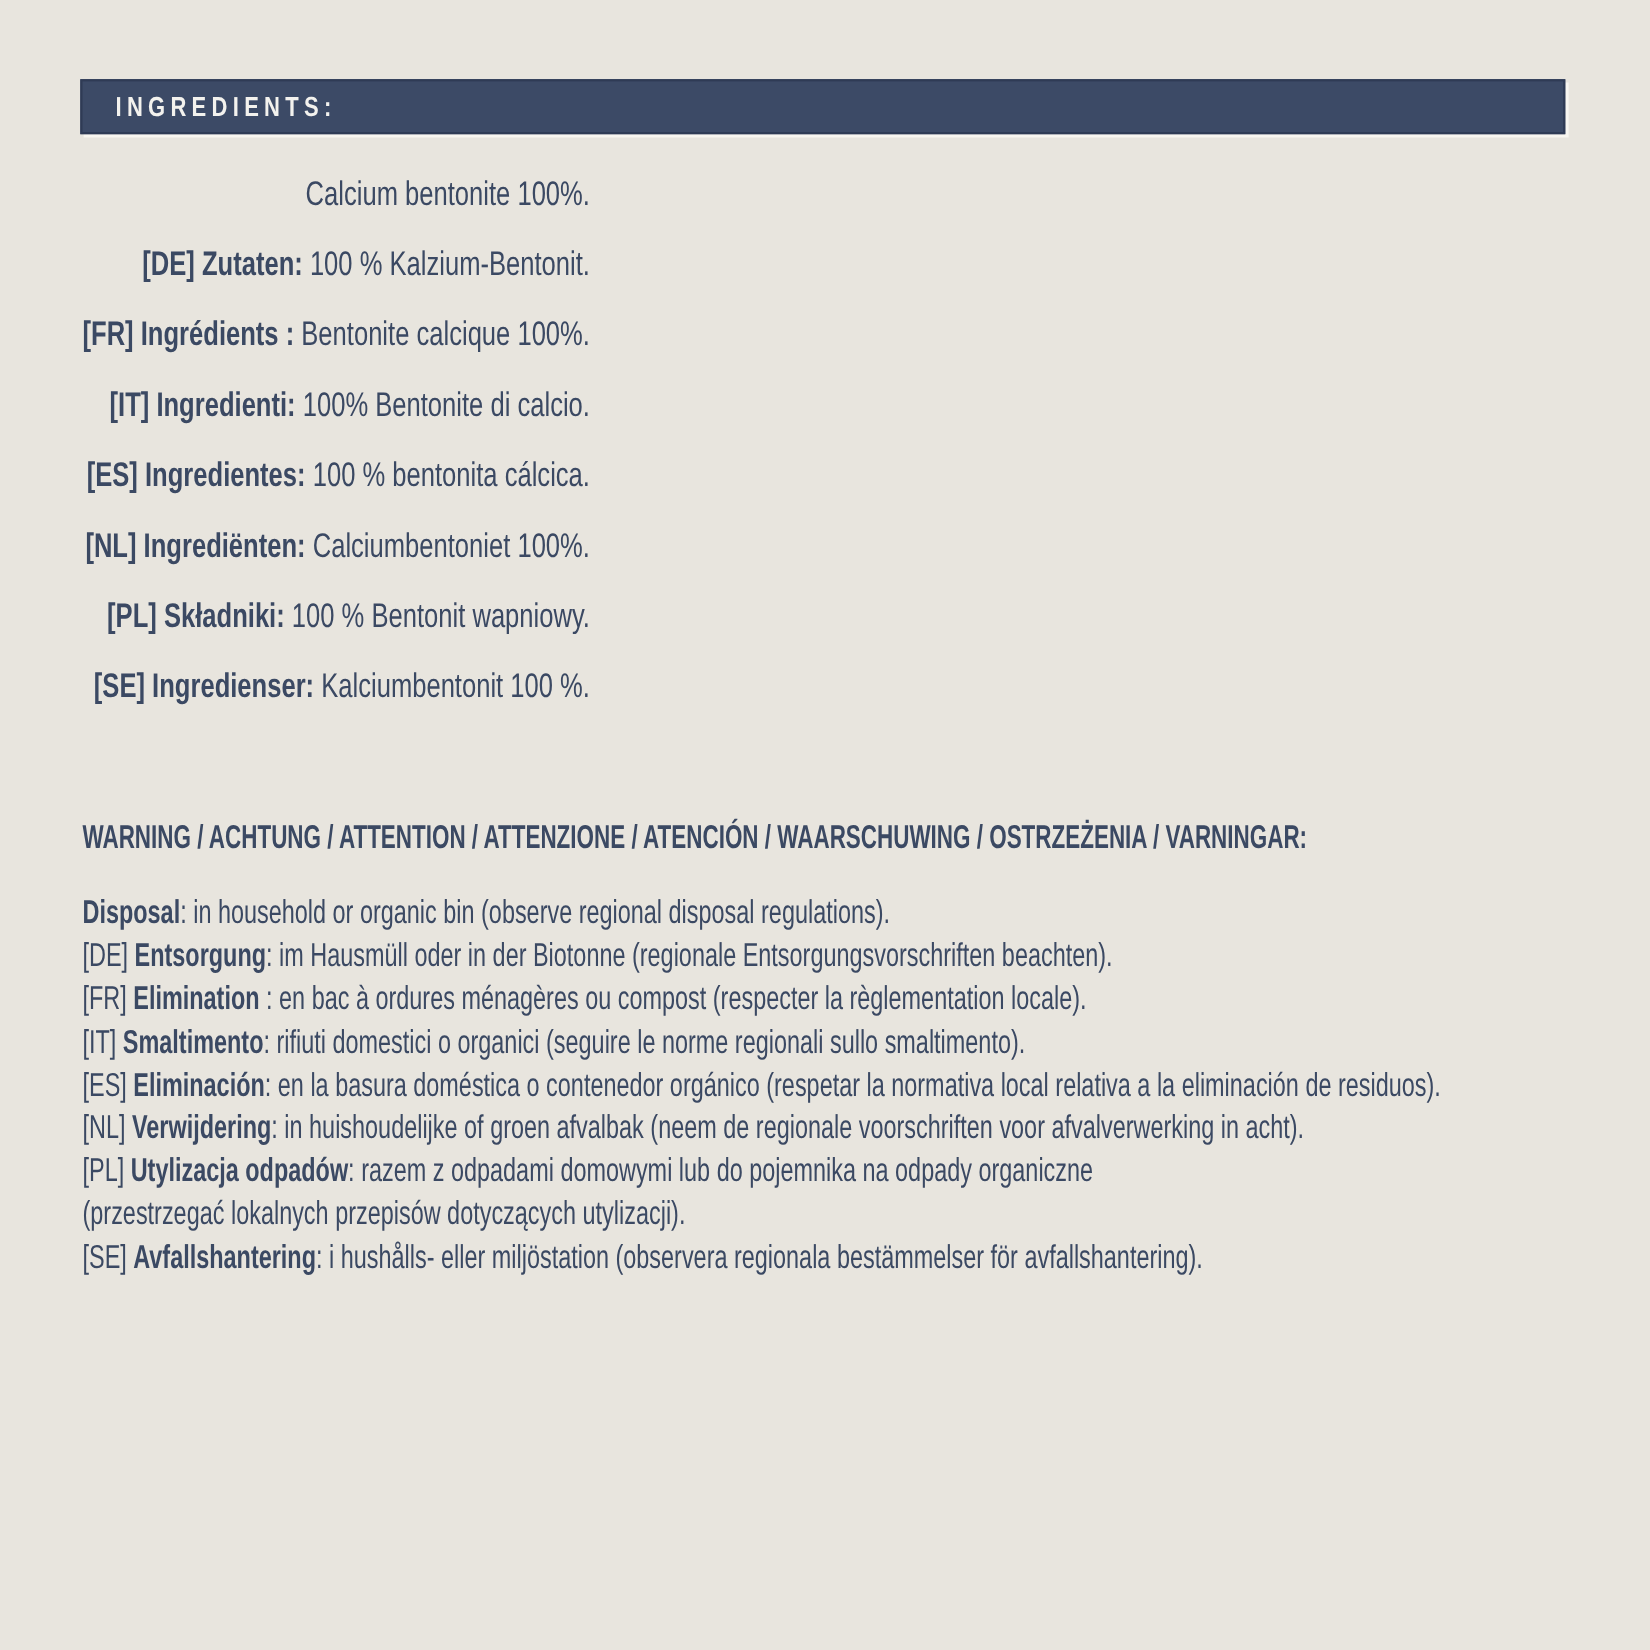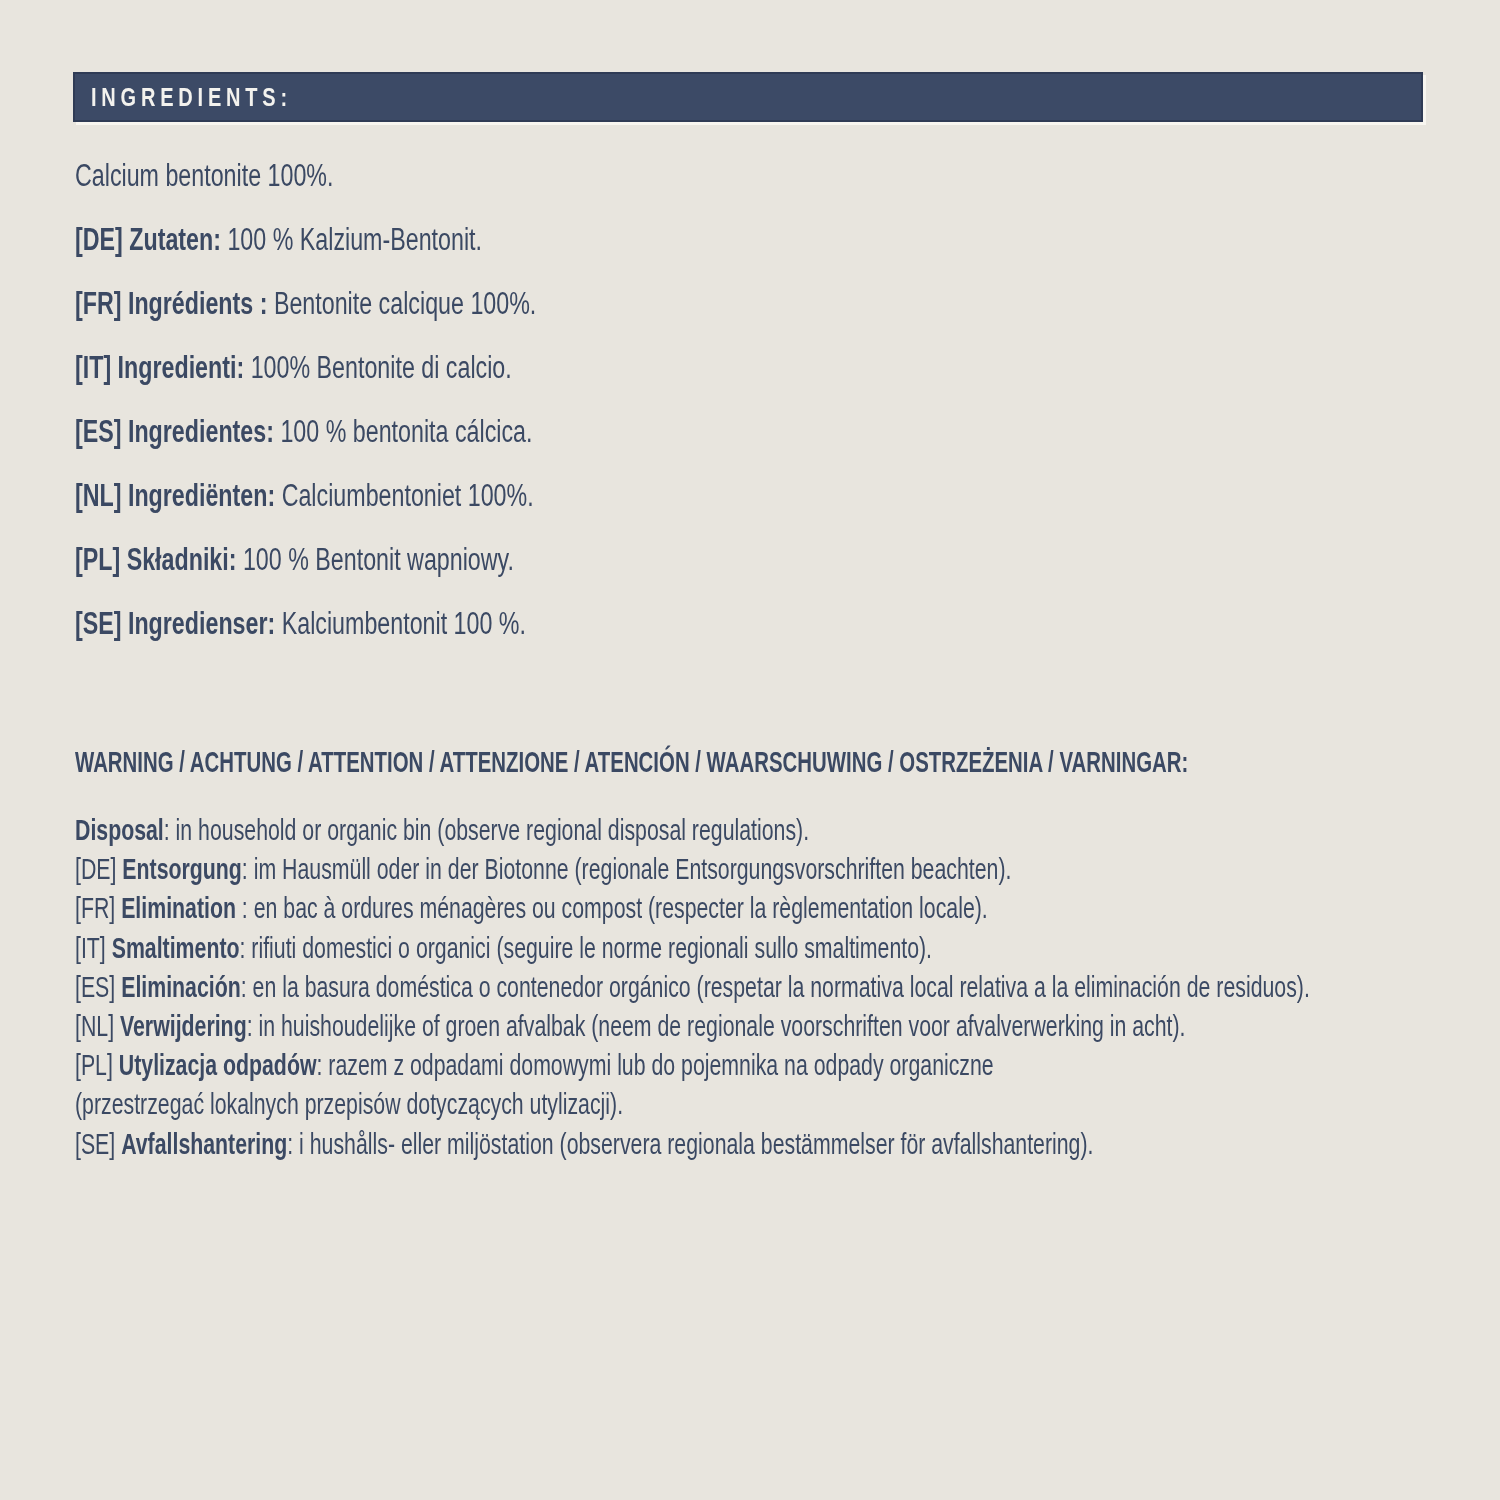--- a/index.html
+++ b/index.html
@@ -10,27 +10,27 @@
     overflow:hidden;
   }
   .page{position:relative;width:1500px;height:1500px;background:#e8e5de;}
   .bar{
     position:absolute;left:73px;top:72px;width:1350px;height:50px;
     box-sizing:border-box;
     background:#3c4a66;
     border:2px solid #2f3b55;
     box-shadow:3px 3px 0 #f8f6f0;
     display:flex;align-items:center;
-    padding-left:16px;
+    padding-left:30px;
   }
   .bar-text{
     color:#f3f2ee;font-size:25px;font-weight:700;letter-spacing:6px;
     white-space:pre;transform:scaleX(0.8);transform-origin:0 50%;
   }
-  .ing{position:absolute;left:75px;top:158px;}
+  .ing{position:absolute;left:75px;top:158px;text-align:right;}
   .iline{
     margin:0 0 28px 0;font-size:31px;line-height:36px;color:#3b4963;
     white-space:pre;transform:scaleX(0.75);transform-origin:0 0;
   }
   .wh{
     position:absolute;left:75px;top:744px;
     font-size:30px;font-weight:700;line-height:36px;color:#3b4963;
     white-space:pre;transform:scaleX(0.68);transform-origin:0 0;
   }
   .disp{position:absolute;left:75px;top:810px;}

